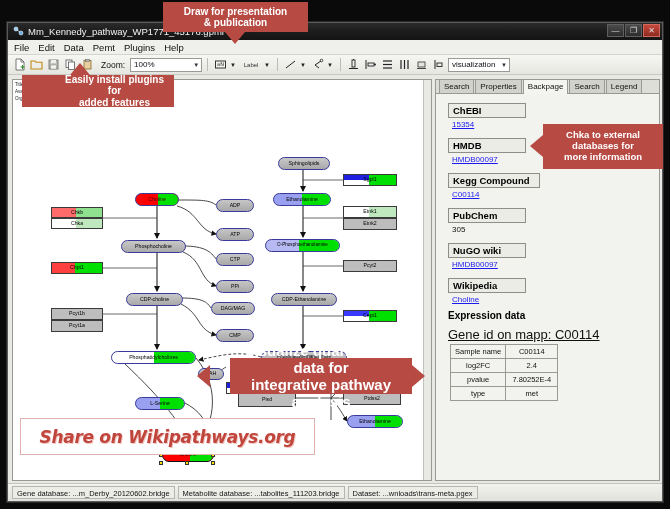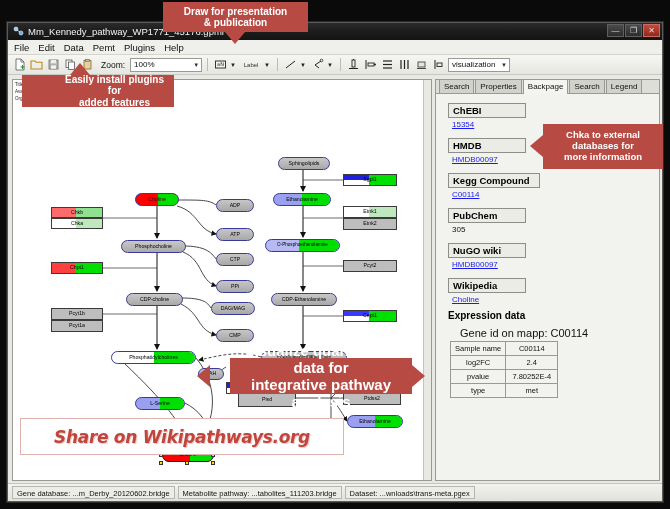--- a/index.html
+++ b/index.html
@@ -130,21 +130,21 @@
   .dblink{
     font-size:8px;color:#1a1aee;text-decoration:underline;
     margin:0 0 6px 4px;display:block;
   }
   .dbplain{
     font-size:8px;color:#111;margin:0 0 6px 4px;display:block;
   }
   .exphead{
     font-size:10px;font-weight:bold;color:#000;margin:2px 0 6px 0;
   }
-  .geneid{font-size:11px;color:#111;margin:0 0 2px 12px;}
+  .geneid{font-size:13px;color:#111;margin:0 0 2px 0;text-decoration:underline;}
   table.exp{
     border-collapse:collapse; margin-left:2px;
     border:1px solid #7a7a74;
   }
   table.exp td{
     border:1px solid #9a9a94;
     font-size:7.5px;color:#111;
     padding:2px 4px;
     text-align:center;
     background:#f2f2ee;
@@ -682,21 +682,21 @@
           <td>type</td>
           <td>met</td>
         </tr>
       </tbody>
           </table>
     </div>
   </div>
 
   <div class="statusbar">
     <span class="fld">Gene database: ...m_Derby_20120602.bridge</span>
-    <span class="fld">Metabolite pathway: ...tabolites_111203.bridge</span>
+    <span class="fld">Metabolite database: ...tabolites_111203.bridge</span>
     <span class="fld">Dataset: ...wnloads\trans-meta.pgex</span>
   </div>
 
  </div>
 
  <div class="callout" style="left:163px;top:2px;width:145px;height:30px;">
    <span style="white-space:pre-line">Draw for presentation
 &amp; publication</span>
  </div>
  <div class="arrowdown" style="left:225px;top:32px;"></div>
@@ -714,17 +714,17 @@
  </div>
  <div class="arrowleft" style="left:530px;top:135px;"></div>
 
  <div class="callout" style="left:230px;top:358px;width:182px;height:36px;">
    <span style="white-space:pre-line;font-size:15px">Visualize quantitative data  for
 integrative pathway analysis</span>
  </div>
  <div class="arrowleft" style="left:197px;top:365px;"></div>
  <div class="arrowright" style="left:412px;top:365px;"></div>
 
- <div class="share" style="left:20px;top:418px;width:324px;height:37px;">
+ <div class="share" style="left:20px;top:418px;width:295px;height:37px;">
    <span>Share on Wikipathways.org</span>
  </div>
 
 </div>
 
 </body></html>

